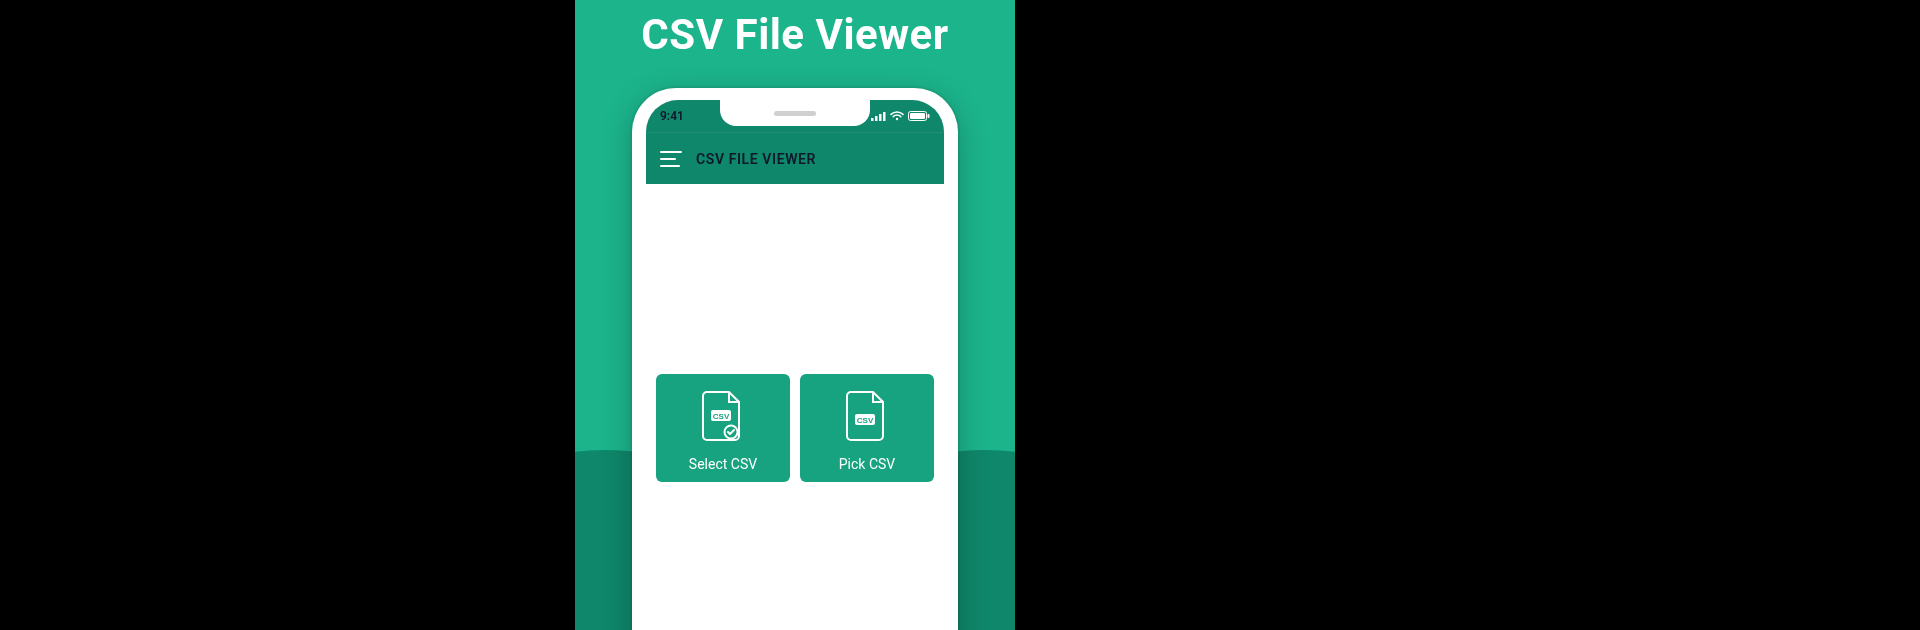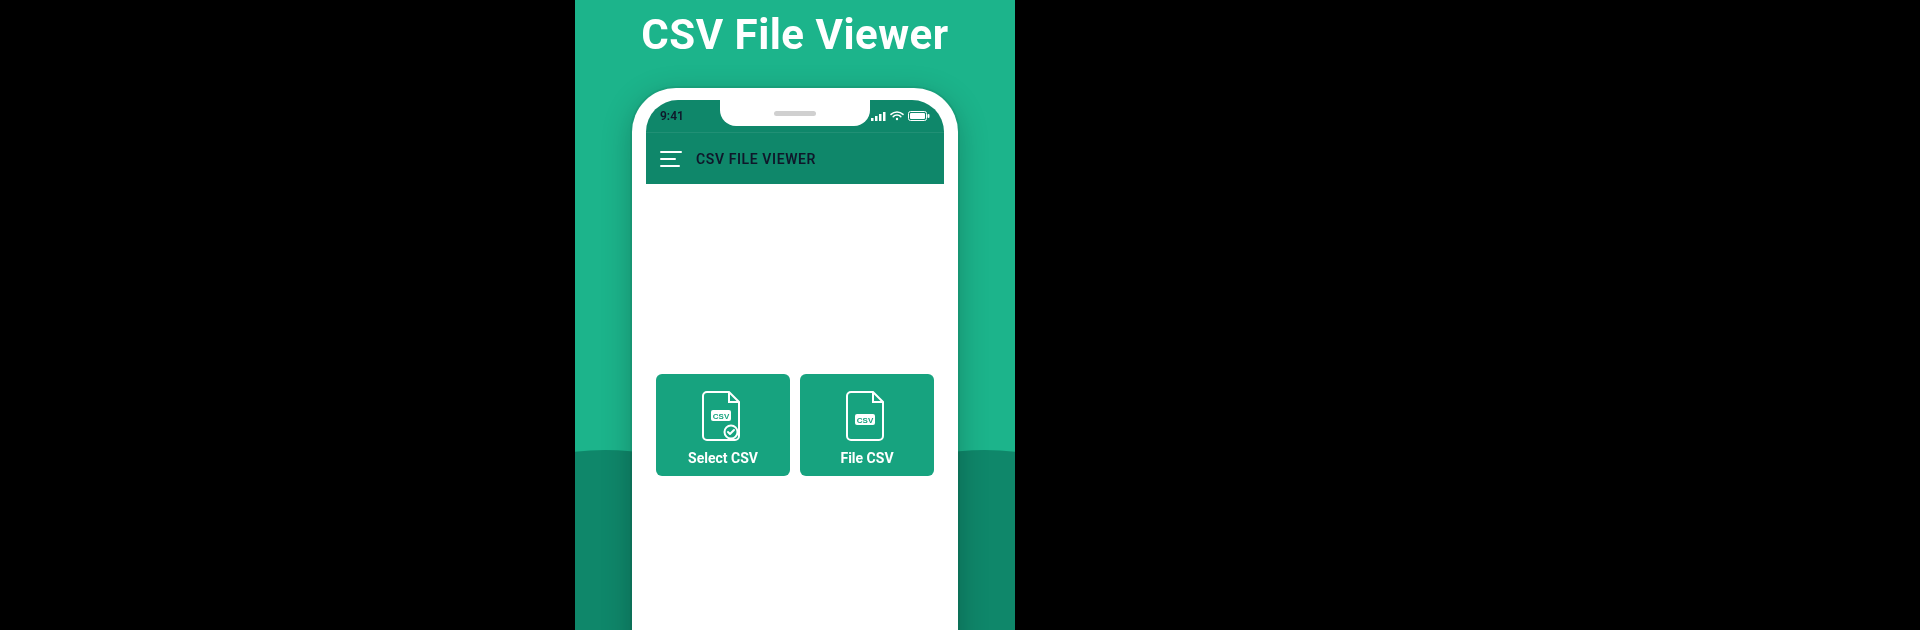--- a/index.html
+++ b/index.html
@@ -146,23 +146,23 @@
     flex:1;
     background:#17a37f;
     border-radius:6px;
     color:#fff;
     display:flex; flex-direction:column; align-items:center; justify-content:center;
     padding: 14px 6px 10px;
     cursor:pointer;
   }
   .tile .icon-slot{ height:56px; display:flex; align-items:center; justify-content:center; }
   .tile .caption{
-    margin-top:6px;
+    margin-top:12px;
     font-size: 14px;
-    font-weight:700;
+    font-weight:400;
   }
 
   
 </style>
 </head>
 <body>
 
 <div class="stage">
   <div class="promo">
 
@@ -230,21 +230,21 @@
 
             <div class="tile">
               <div class="icon-slot">
                 <svg width="44" height="52" viewBox="0 0 44 52">
                   <path d="M6 2h22l10 10v34a4 4 0 0 1-4 4H6a4 4 0 0 1-4-4V6a4 4 0 0 1 4-4z" fill="none" stroke="#fff" stroke-width="2"></path>
                   <path d="M28 2v10h10" fill="none" stroke="#fff" stroke-width="2"></path>
                   <rect x="10" y="24" width="20" height="11" rx="2" fill="#fff"></rect>
                   <text x="20" y="32.5" text-anchor="middle" font-size="8" font-family="Arial" font-weight="700" fill="#17a37f">CSV</text>
                 </svg>
               </div>
-              <div class="caption">File CSV</div>
+              <div class="caption">Pick CSV</div>
             </div>
 
           </div>
         </div>
 
       </div>
     </div>
   </div>
 </div>
 

